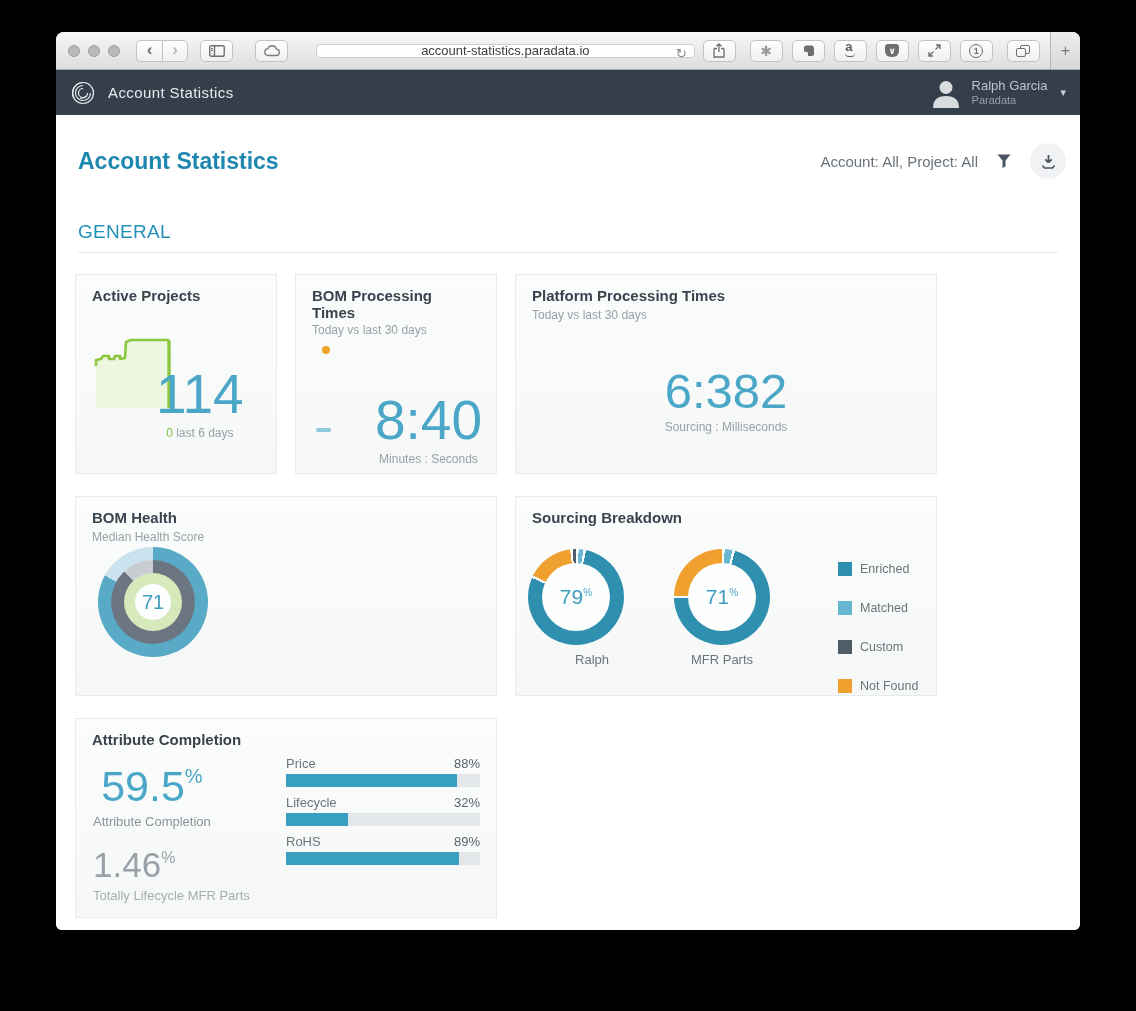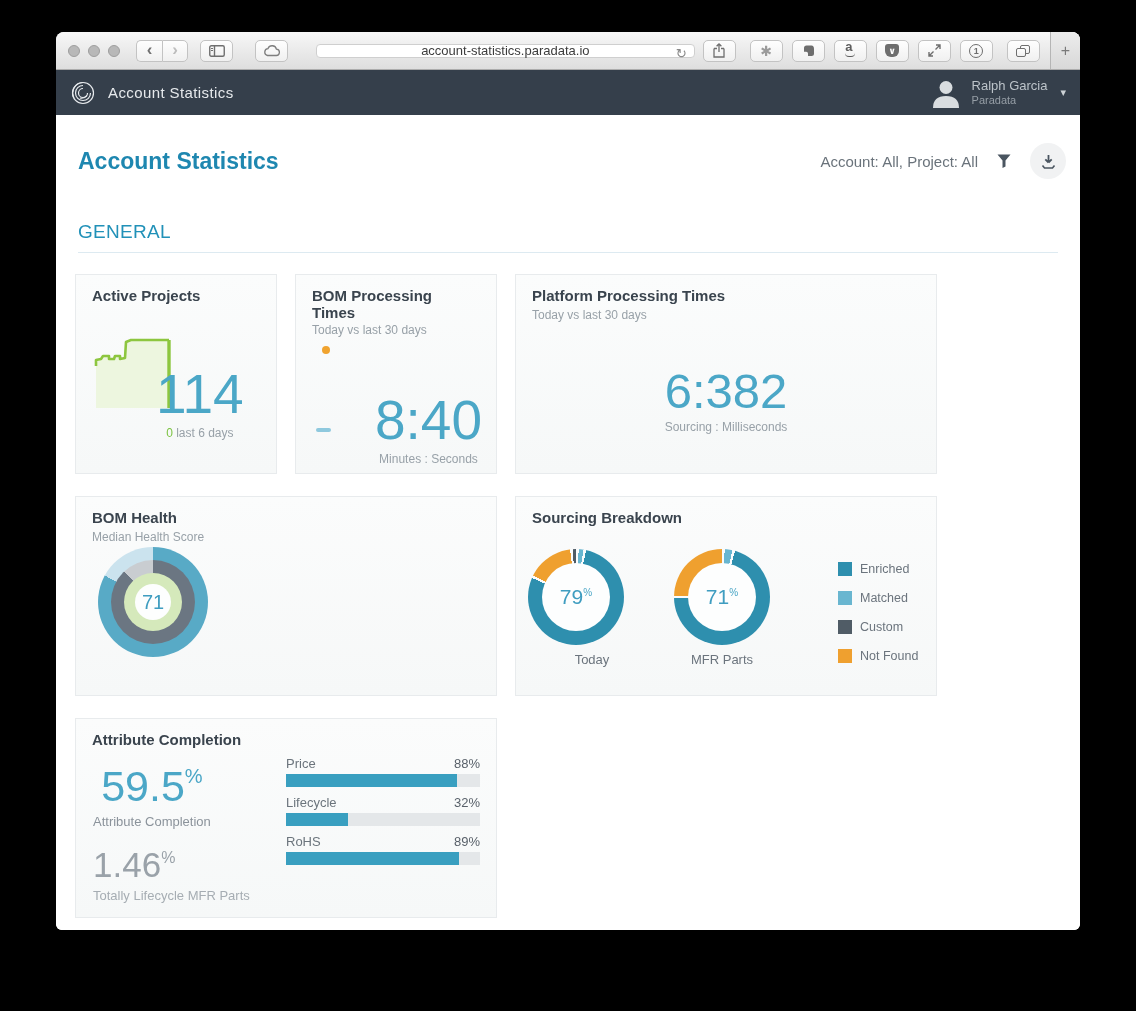--- a/index.html
+++ b/index.html
@@ -128,21 +128,21 @@
   .ring.outer { inset:0; }
   .ring.middle { inset:13px; }
   .ring.inner { inset:26px; }
   .bh-hole { position:absolute; inset:37px; border-radius:50%; background:#fdfefe; display:flex; align-items:center; justify-content:center; }
   .bh-score { color:#3f9dc0; font-size:20px; }
   .legend { position:absolute; display:flex; flex-direction:column; }
   .legend-item { display:flex; align-items:center; gap:8px; height:18px; }
   .swatch { width:14px; height:14px; flex:0 0 14px; }
   .legend-label { font-size:12.5px; color:#6b747d; white-space:nowrap; }
   .bh-legend { left:178px; top:62px; gap:1px;}
-  .sb-legend { left:322px; top:63px; gap:11px;}
+  .sb-legend { left:322px; top:63px; gap:21px;}
 
   
   .sb-donut { position:absolute; top:52px; width:96px; height:96px; }
   .sb-donut .hole { inset:14px; }
   .sb-d1 { left:12px; } .sb-d2 { left:158px; }
   .donut-label { position:absolute; top:155px; width:96px; text-align:center; font-size:13px; color:#6b747d; }
   .dl-1 { left:28px; } .dl-2 { left:158px; }
 
   
   .ac-primary { position:absolute; left:17px; top:46px; }
@@ -341,21 +341,21 @@
           </div>
         </div>
 
         <div class="card w-lg">
           <div class="card-title">Sourcing Breakdown</div>
           <div class="donut sb-donut sb-d1" style="background: conic-gradient(rgb(251, 252, 253) 0%, rgb(251, 252, 253) 0.9%, rgb(105, 182, 208) 0.9%, rgb(105, 182, 208) 2.5%, rgb(251, 252, 253) 2.5%, rgb(251, 252, 253) 3.4%, rgb(46, 143, 174) 3.4%, rgb(46, 143, 174) 81.5%, rgb(251, 252, 253) 81.5%, rgb(251, 252, 253) 82.4%, rgb(239, 160, 47) 82.4%, rgb(239, 160, 47) 98%, rgb(251, 252, 253) 98%, rgb(251, 252, 253) 98.9%, rgb(80, 92, 102) 98.9%, rgb(80, 92, 102) 100%);">
             <div class="hole">
               <span class="donut-val"><span>79</span><sup>%</sup></span>
             </div>
           </div>
-          <div class="donut-label dl-1">Today</div>
+          <div class="donut-label dl-1">Ralph</div>
           <div class="donut sb-donut sb-d2" style="background: conic-gradient(rgb(251, 252, 253) 0%, rgb(251, 252, 253) 0.9%, rgb(105, 182, 208) 0.9%, rgb(105, 182, 208) 3.5%, rgb(251, 252, 253) 3.5%, rgb(251, 252, 253) 4.4%, rgb(46, 143, 174) 4.4%, rgb(46, 143, 174) 74.5%, rgb(251, 252, 253) 74.5%, rgb(251, 252, 253) 75.4%, rgb(239, 160, 47) 75.4%, rgb(239, 160, 47) 100%);">
             <div class="hole">
               <span class="donut-val"><span>71</span><sup>%</sup></span>
             </div>
           </div>
           <div class="donut-label dl-2">MFR Parts</div>
           <div class="legend sb-legend">
             <div class="legend-item">
                 <span class="swatch" style="background: rgb(46, 143, 174);"></span>
                 <span class="legend-label">Enriched</span>

